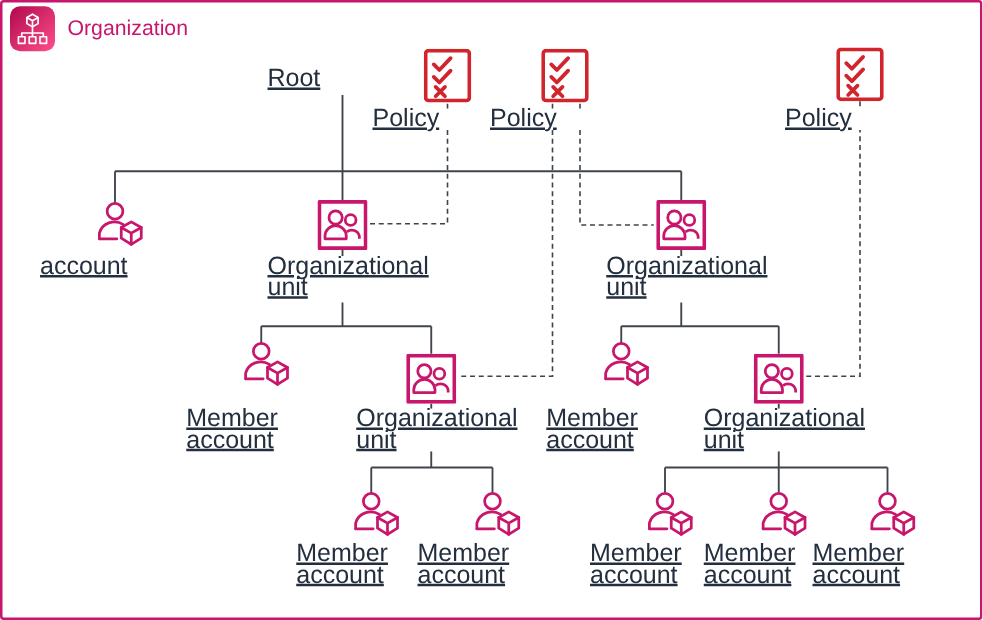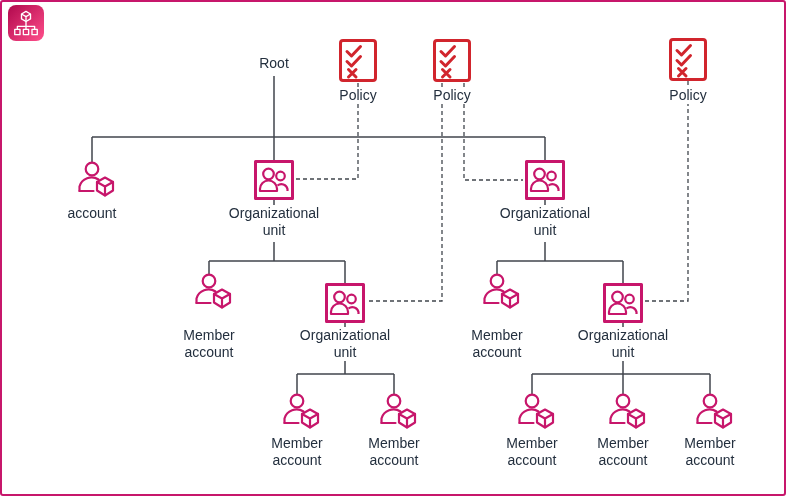--- a/index.html
+++ b/index.html
@@ -15,22 +15,22 @@
     display:flex;align-items:center;justify-content:center;}
   .tile svg{width:30px;height:30px;color:#fff;}
   .title{position:absolute;left:52px;top:11px;font-size:17px;color:var(--org-pink);}
   .wires{position:absolute;left:0;top:0;width:782px;height:492px;z-index:1;}
   .wires path{fill:none;stroke:var(--line);stroke-width:1.5;}
   .wires path.dash{stroke-dasharray:4 3;stroke-width:1.3;}
   .icn{position:absolute;z-index:2;}
   .icn svg{display:block;width:100%;height:100%;}
   .i-org{color:var(--org-pink);}
   .i-red{color:var(--policy-red);}
-  .lbl{position:absolute;z-index:3;width:120px;margin-left:-60px;text-align:center;
-    font-size:14px;line-height:17px;color:var(--text);background:var(--background);}
+  .lbl{position:absolute;z-index:3;width:120px;margin-left:-60px;
+    font-size:20px;line-height:17px;color:var(--text);background:var(--background);text-decoration:underline;}
 </style>
 </head>
 <body>
 
 <svg width="0" height="0" style="position:absolute">
   <defs>
     <symbol id="sym-orglogo" viewBox="0 0 40 40" fill="none" stroke="currentColor" stroke-width="1.8" stroke-linejoin="round">
       <path d="M20 4.5 L26 8 V14.5 L20 18 L14 14.5 V8 Z"></path>
       <path d="M14 8 L20 11.5 L26 8 M20 11.5 V18"></path>
       <path d="M20 18 V24.5 M8.5 28.5 V24.5 H31.5 V28.5 M20 24.5 V28.5"></path>
@@ -61,20 +61,21 @@
   </defs>
 </svg>
 
 <div class="canvas">
 
   <div class="tile">
     <svg>
         <use href="#sym-orglogo"></use>
       </svg>
   </div>
+  <div class="title">Organization</div>
 
   <svg class="wires">
     <g>
       <path d="M272 74 V158"></path>
       <path d="M90 135 H543"></path>
       <path d="M90 135 V161"></path>
       <path d="M543 135 V158"></path>
       <path d="M272 198 V203"></path>
       <path d="M272 240 V259"></path>
       <path d="M207 259 H343"></path>

